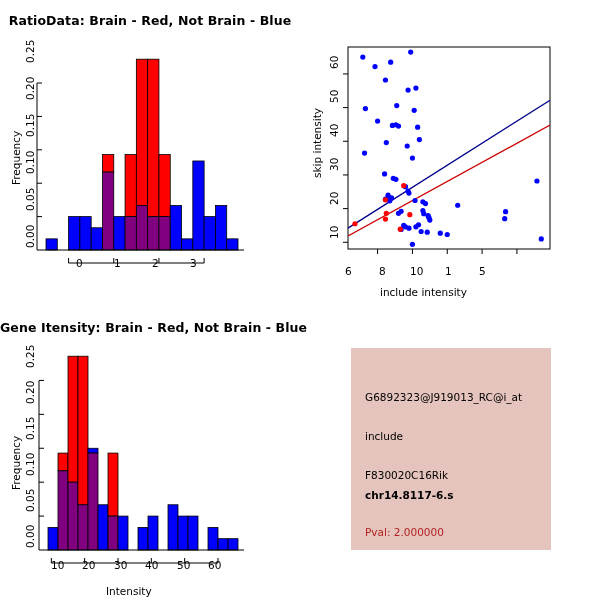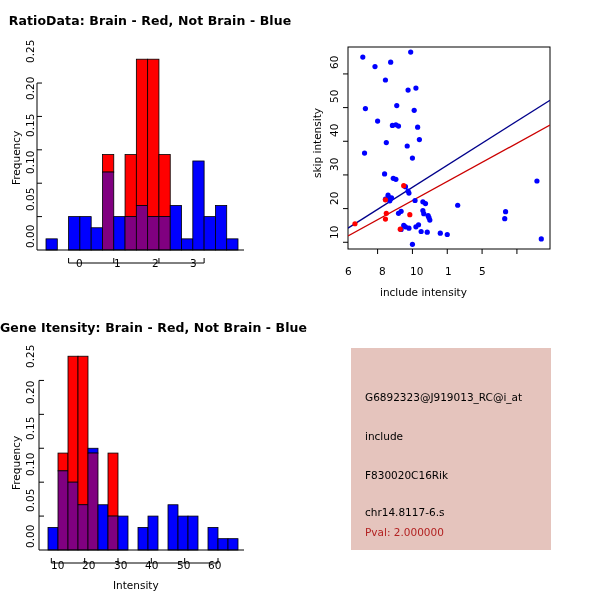--- a/index.html
+++ b/index.html
@@ -205,21 +205,21 @@
     <div class="rot-tick" style="left:24px;top:104px;">0.20</div>
     <div class="rot-tick" style="left:24px;top:68px;">0.25</div>
 
     <div class="tick-lbl" style="left:51px;top:259px;">10</div>
     <div class="tick-lbl" style="left:82px;top:259px;">20</div>
     <div class="tick-lbl" style="left:114px;top:259px;">30</div>
     <div class="tick-lbl" style="left:145px;top:259px;">40</div>
     <div class="tick-lbl" style="left:177px;top:259px;">50</div>
     <div class="tick-lbl" style="left:208px;top:259px;">60</div>
 
-    <div class="axlabel" style="left:106px;top:279px;margin-left:7px;">Intensity</div>
+    <div class="axlabel" style="left:106px;top:285px;">Intensity</div>
 
     <svg id="svg-gene" width="300" height="300" style="position:absolute;left:0;top:0;">
         <rect x="48" y="227.41391304347826" width="10" height="22.58608695652174" fill="#0000FF" stroke="#000" stroke-width="0.8"></rect>
         <rect x="58" y="153.07652173913044" width="10" height="17.770434782608675" fill="#FF0000" stroke="#000" stroke-width="0.8"></rect>
         <rect x="58" y="170.84695652173912" width="10" height="79.15304347826088" fill="#800080" stroke="#000" stroke-width="0.8"></rect>
         <rect x="68" y="56.220869565217384" width="10" height="125.95304347826087" fill="#FF0000" stroke="#000" stroke-width="0.8"></rect>
         <rect x="68" y="182.17391304347825" width="10" height="67.82608695652175" fill="#800080" stroke="#000" stroke-width="0.8"></rect>
         <rect x="78" y="56.220869565217384" width="10" height="148.5391304347826" fill="#FF0000" stroke="#000" stroke-width="0.8"></rect>
         <rect x="78" y="204.76" width="10" height="45.24000000000001" fill="#800080" stroke="#000" stroke-width="0.8"></rect>
         <rect x="88" y="148.26086956521738" width="10" height="4.815652173913065" fill="#0000FF" stroke="#000" stroke-width="0.8"></rect>
@@ -254,18 +254,18 @@
       </svg>
   </div>
 
   <div class="panel" style="left:300px;top:300px;width:300px;height:300px;">
 
     <div class="infobox" id="infobox" style="left:51px;top:48px;width:200px;height:202px;">
 
       <div class="infoline" style="left:14px;top:43px;">G6892323@J919013_RC@i_at</div>
       <div class="infoline" style="left:14px;top:82px;">include</div>
       <div class="infoline" style="left:14px;top:121px;">F830020C16Rik</div>
-      <div class="infoline" style="left:14px;top:158px;">chr14.8117-6.s</div>
+      <div class="infoline" style="left:14px;top:141px;font-weight:bold;">chr14.8117-6.s</div>
       <div class="infoline" style="left:14px;top:178px;color:#B22222;">Pval: 2.000000</div>
     </div>
   </div>
 
 </div>
 
 </body></html>

